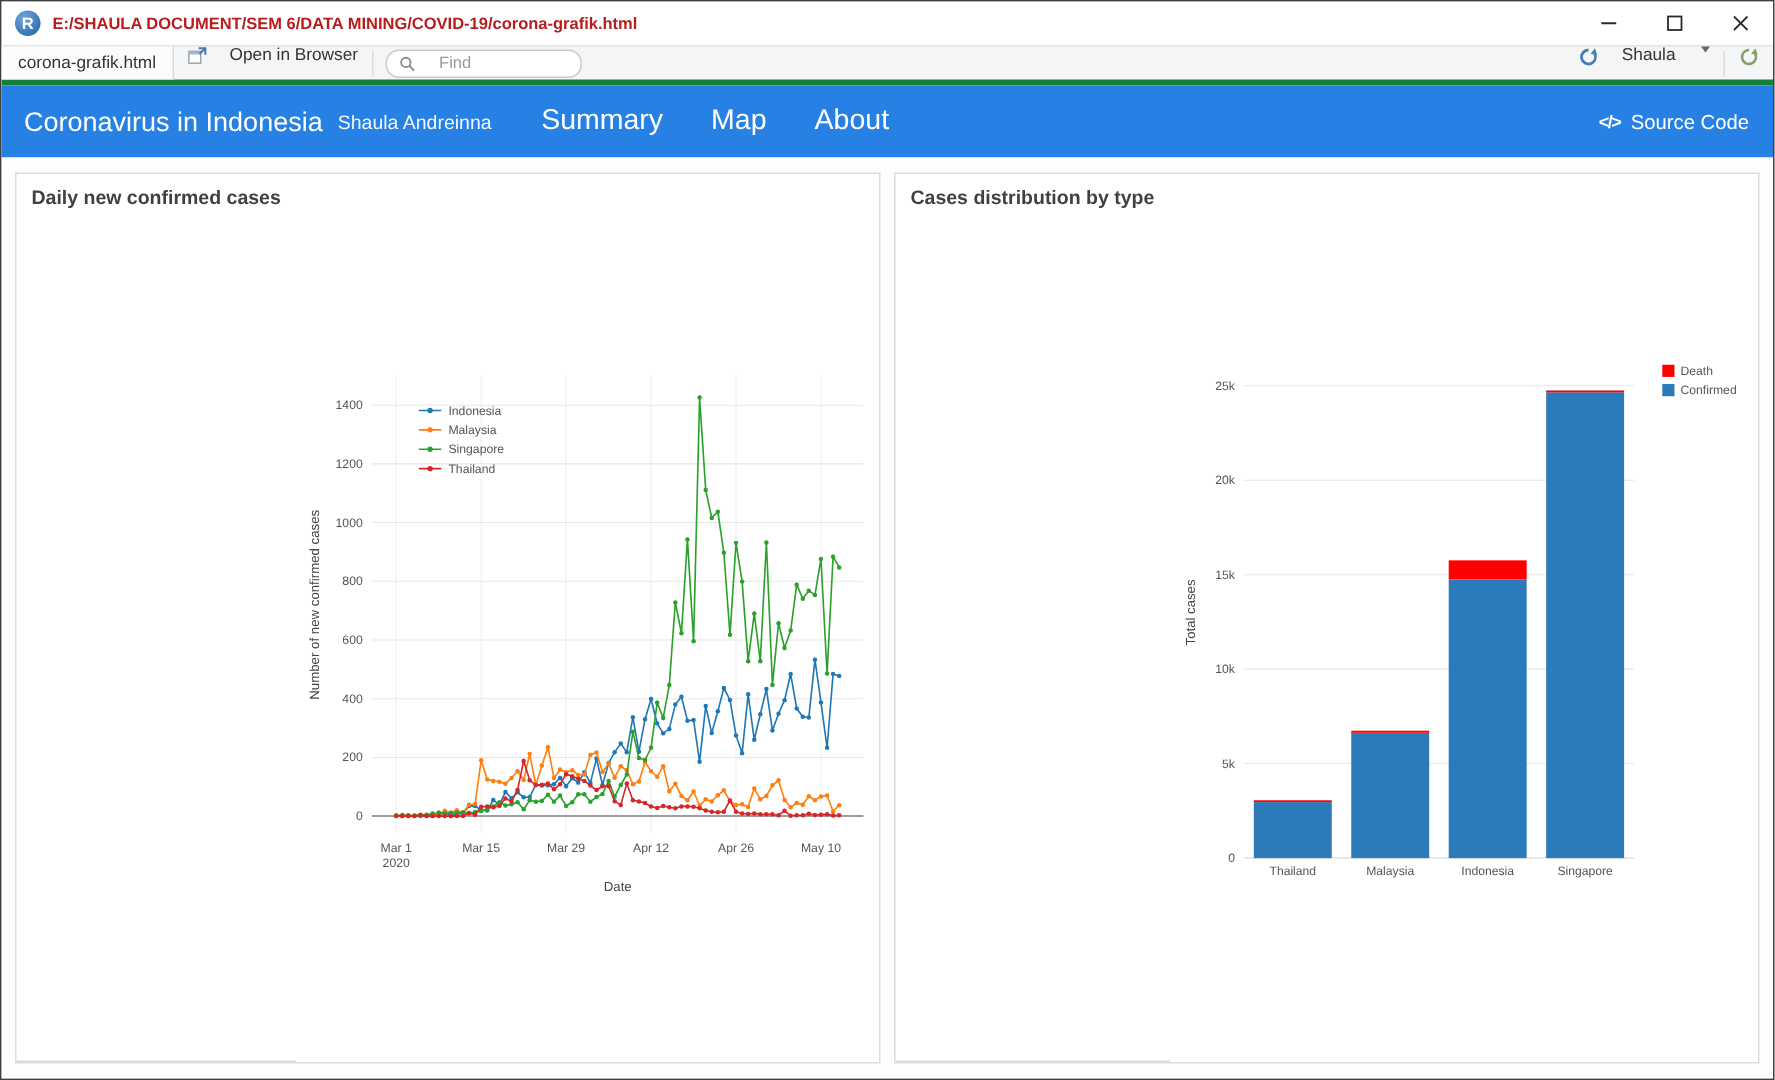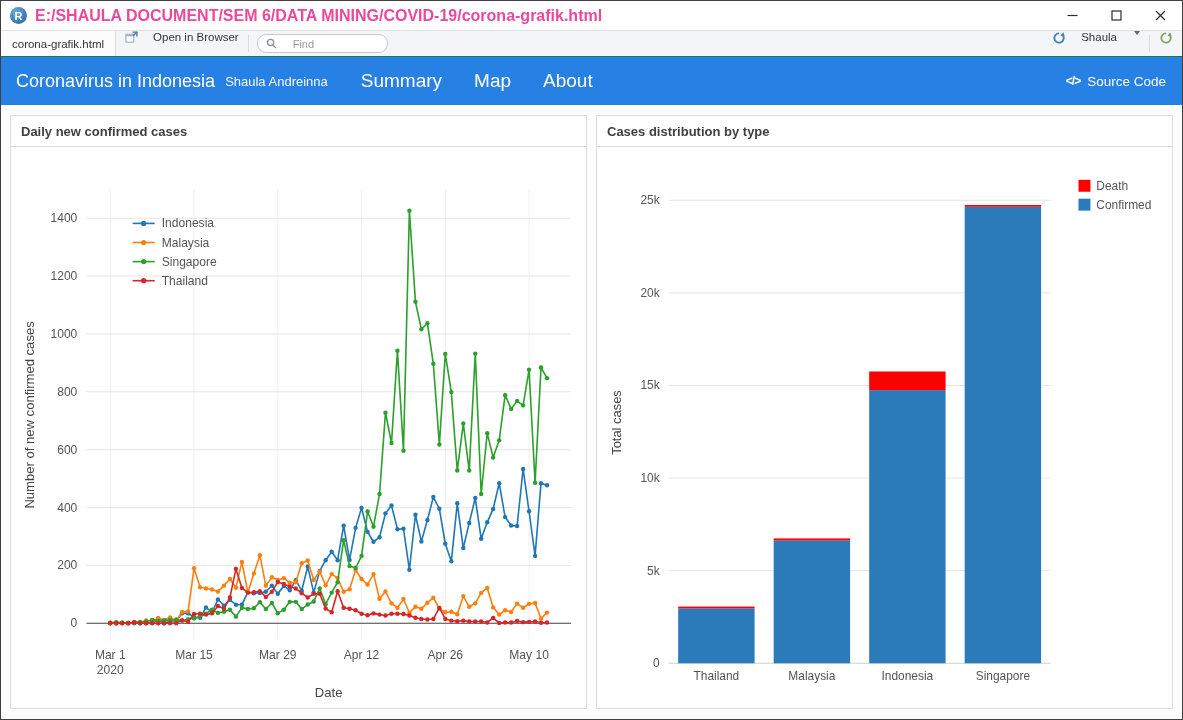--- a/index.html
+++ b/index.html
@@ -1,42 +1,42 @@
 <!DOCTYPE html>
 <html style="--navbar-bg: #2780e3; --navbar-active-bg: #1c6ac0;"><head>
 <meta charset="utf-8">
 <style>
 *{box-sizing:border-box;margin:0;padding:0}
 html,body{background:#9a9a9a}
 body{font-family:"Liberation Sans",sans-serif}
 .window{width:1183px;height:720px;background:#fff;border:1px solid #3f3f3f;display:flex;flex-direction:column;overflow:hidden}
 .titlebar{height:29px;display:flex;align-items:center;gap:8px;padding-left:9px;background:#fff;flex:0 0 auto}
 .app-icon{width:17px;height:17px;border-radius:50%;background:radial-gradient(circle at 35% 30%,#6ea7dd,#1f5f9e);color:#fff;font-size:11px;font-weight:bold;display:flex;align-items:center;justify-content:center;flex:0 0 auto}
-.win-title{font-size:16px;font-weight:700;color:#ec4899;white-space:nowrap;overflow:hidden}
+.win-title{font-size:11px;font-weight:700;color:#b91c1c;white-space:nowrap;overflow:hidden}
 .win-controls{margin-left:auto;display:flex;height:100%}
 .win-btn{width:44px;height:100%;display:flex;align-items:center;justify-content:center;cursor:default}
-.toolbar{height:27px;background:#f4f5f6;border-top:1px solid #e3e3e3;border-bottom:1px solid #15803d;display:flex;align-items:center;font-size:11.5px;color:#333;flex:0 0 auto}
+.toolbar{height:27px;background:#f4f5f6;border-top:1px solid #e3e3e3;border-bottom:4px solid #15803d;display:flex;align-items:center;font-size:11.5px;color:#333;flex:0 0 auto}
 .file-tab{height:100%;display:flex;align-items:center;padding:0 11px;background:#fcfcfd;border-right:1px solid #d8dadc}
 .tb-btn{display:flex;align-items:flex-start;gap:15px;padding:0 9px;height:100%;white-space:nowrap;cursor:default}
 .tb-sep{width:1px;height:17px;background:#d9dbdd}
 .find-box{display:flex;align-items:center;gap:16px;background:#fff;border:1px solid #c6cacc;border-radius:9px;height:19px;padding:0 8px;margin-left:8px}
 .find-box input{border:none;outline:none;width:86px;font-size:11px;font-family:inherit;color:#333;background:transparent}
 .find-box input::placeholder{color:#9a9a9a}
 .tb-spacer{flex:1}
 .caret{width:0;height:0;border-left:3.5px solid transparent;border-right:3.5px solid transparent;border-top:4px solid #666;margin-left:2px}
 .navbar{height:48px;background:var(--navbar-bg,#2780e3);display:flex;align-items:center;color:#fff;flex:0 0 auto}
 .brand{font-size:18px;font-weight:400;padding:0 10px 0 15px;white-space:nowrap}
 .author{font-size:13px;margin-right:17px;opacity:.95;white-space:nowrap}
 .nav-items{display:flex;height:100%}
 .nav-item{display:flex;align-items:center;padding:0 16px;font-size:19px;color:#fff;text-decoration:none;cursor:pointer;white-space:nowrap}
 .nav-item.active{background:var(--navbar-active-bg,#1c6ac0)}
 .source-code{margin-left:auto;display:flex;align-items:center;gap:7px;padding:0 16px;font-size:13.5px;height:100%;color:#fff;text-decoration:none;cursor:pointer;white-space:nowrap}
 .code-icon{font-weight:700;font-size:12px;letter-spacing:-1px}
 .content{flex:1;display:flex;gap:9px;padding:10px 9px;background:#fdfdfd;overflow:hidden}
-.panel{flex:1;background:#fff;border:1px solid #dcdcdc;display:flex;flex-direction:column;min-width:0}
+.panel{flex:1;background:#fff;border:1px solid #dcdcdc;display:flex;flex-direction:row;min-width:0}
 .panel-header{padding:8px 10px 7px;font-size:13px;font-weight:700;color:#404040;border-bottom:1px solid #d9d9d9;flex:0 0 auto}
 .panel-body{flex:1;padding:2px 2px 4px;min-height:0}
 .panel-body svg{width:100%;height:100%;display:block}
 .tick{font-family:"Liberation Sans",sans-serif;font-size:12px;fill:#555}
 .axis-title{font-family:"Liberation Sans",sans-serif;font-size:13px;fill:#444}
 </style>
 </head>
 <body>
 
 <div class="window">

